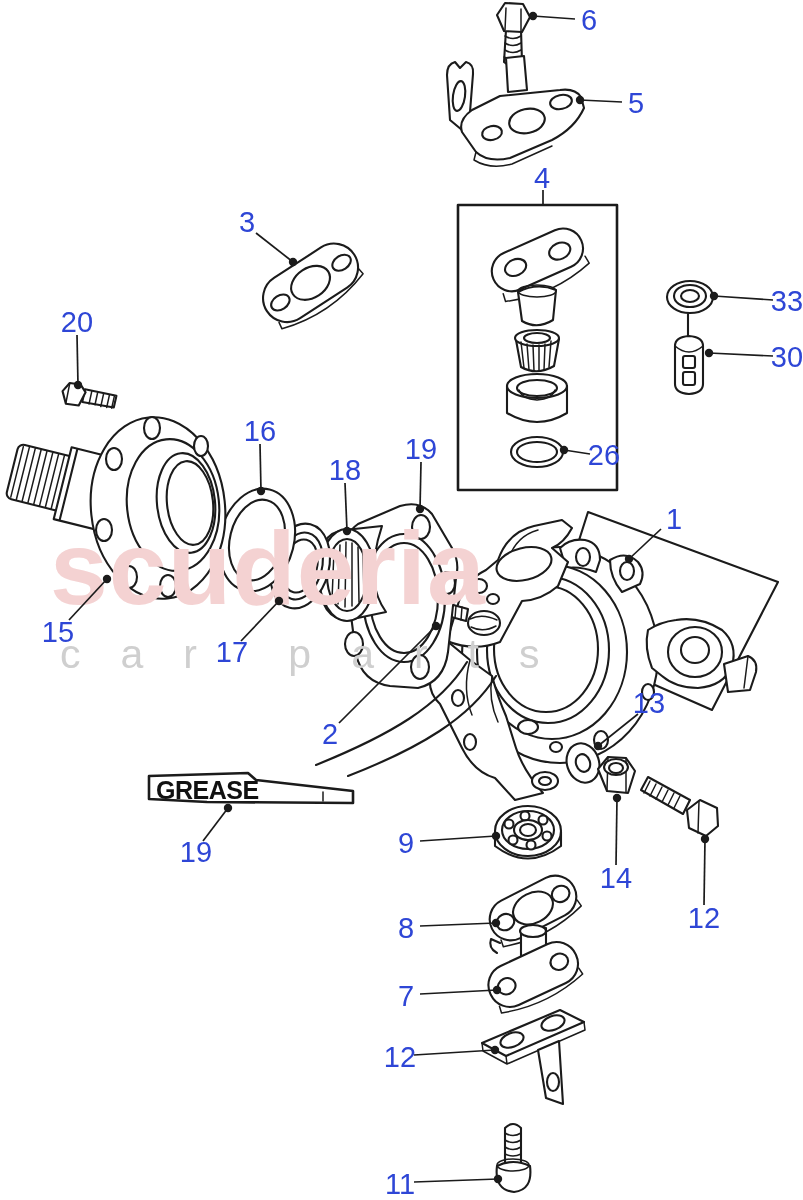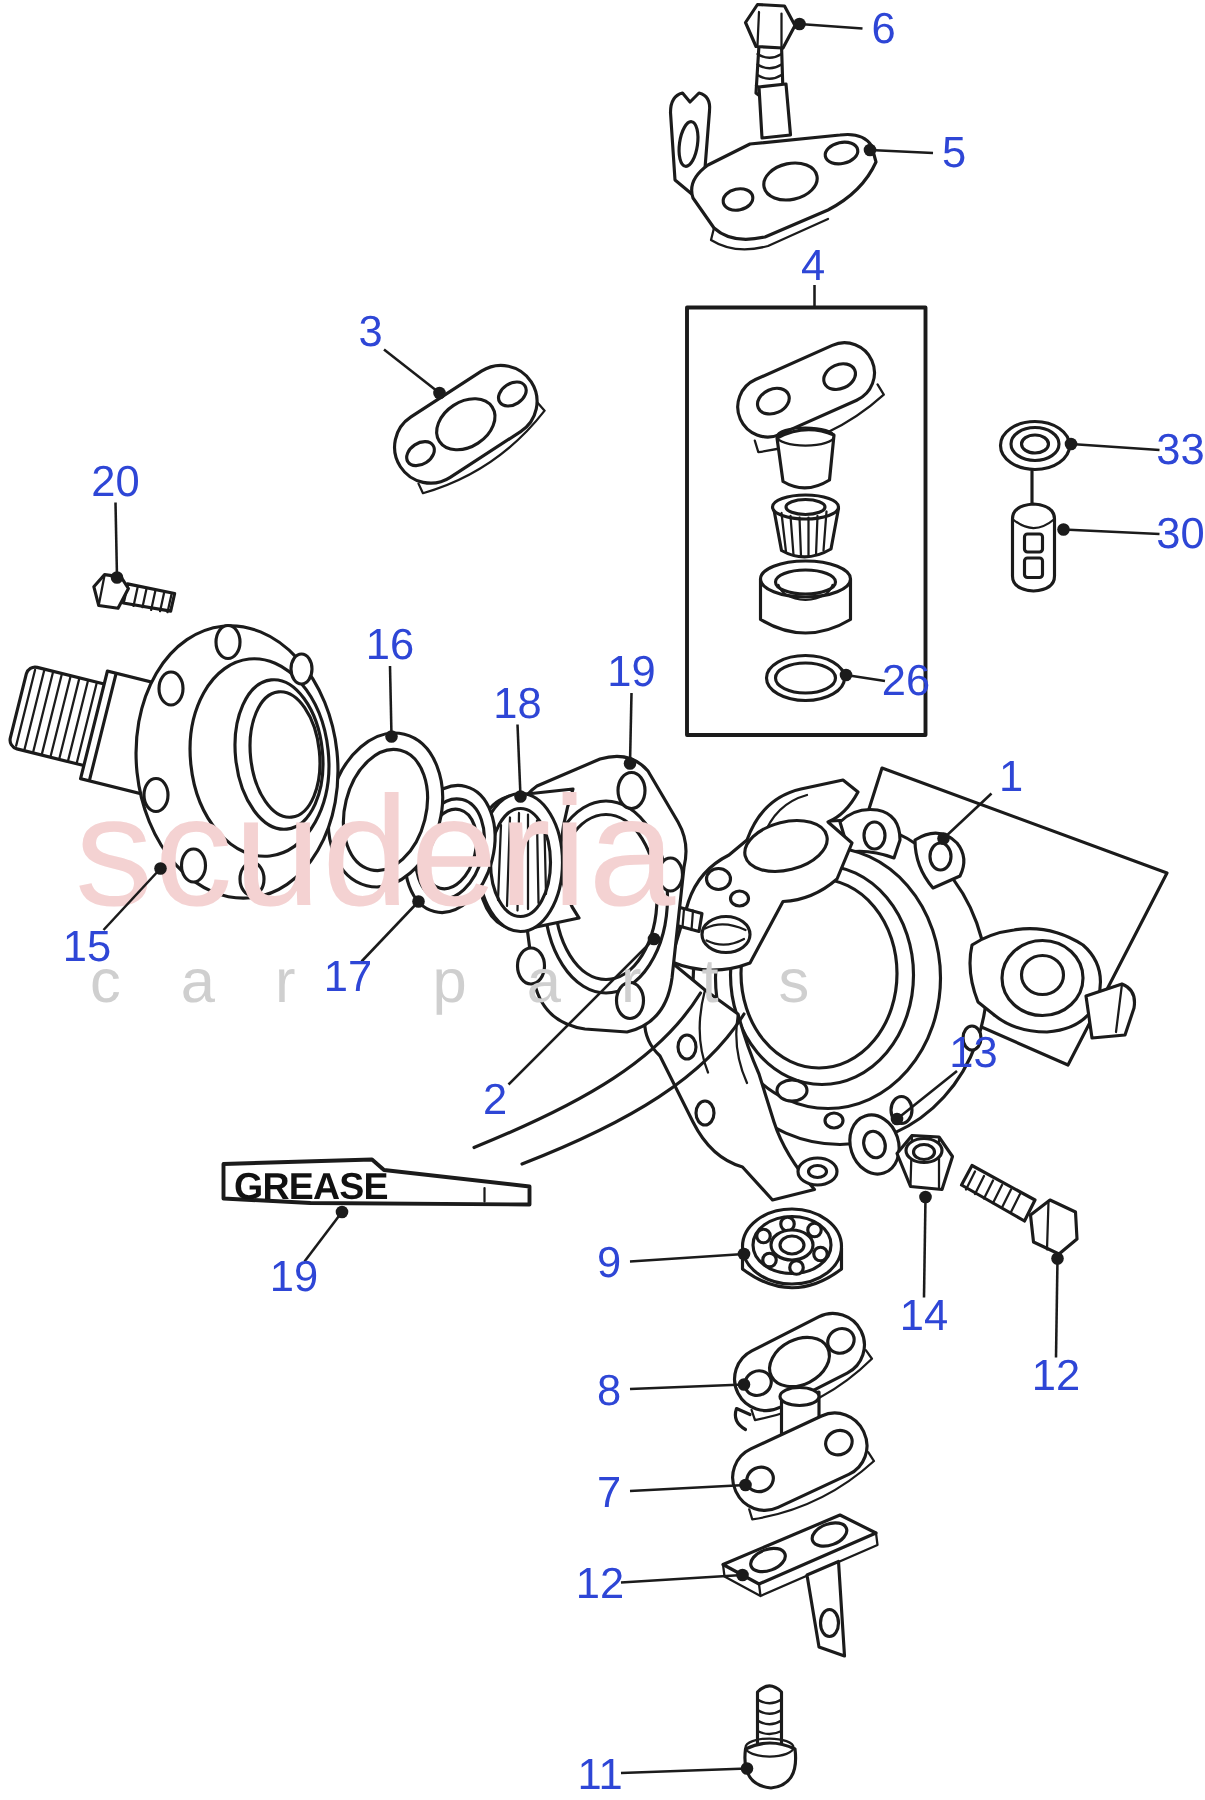--- a/index.html
+++ b/index.html
@@ -8,21 +8,21 @@
   svg.art{position:absolute;left:0;top:0;z-index:1;}
   .art path,.art ellipse,.art rect,.art polygon,.art line,.art circle{
       stroke:var(--ink,#1b1b1b);stroke-width:2.1;fill:none;
       stroke-linejoin:round;stroke-linecap:round;}
   .art .w{fill:#fff;}
   .art .pat{stroke:none;fill:var(--checker,#e3e3e3);}
   .art .thin{stroke-width:1.5;}
   .art .thick{stroke-width:2.6;}
   .art .txt{stroke:none;fill:#111;font:700 25px "Liberation Sans",sans-serif;letter-spacing:-0.5px;}
   .watermark{position:absolute;left:0;top:0;width:803px;height:1200px;z-index:3;pointer-events:none;}
-  .wm-brand{position:absolute;left:50px;top:516px;font-weight:400;font-size:104px;line-height:1;
+  .wm-brand{position:absolute;left:50px;top:516px;font-weight:700;font-size:104px;line-height:1;
             letter-spacing:1px;color:var(--wm-pink,#f4d2d2);mix-blend-mode:multiply;}
   .wm-tagline{position:absolute;left:60px;top:634px;font-size:41px;line-height:1;
               letter-spacing:40px;color:var(--wm-gray,#cfcfcf);mix-blend-mode:multiply;}
   svg.leaders{position:absolute;left:0;top:0;z-index:5;}
   .leaders line{stroke:var(--ink,#151515);stroke-width:1.7;}
   .leaders circle{fill:var(--ink,#151515);stroke:none;}
   .callout{position:absolute;transform:translate(-50%,-50%);z-index:6;
            font-size:29px;line-height:1;color:var(--callout,#2e46d6);}
 </style>
 </head>

